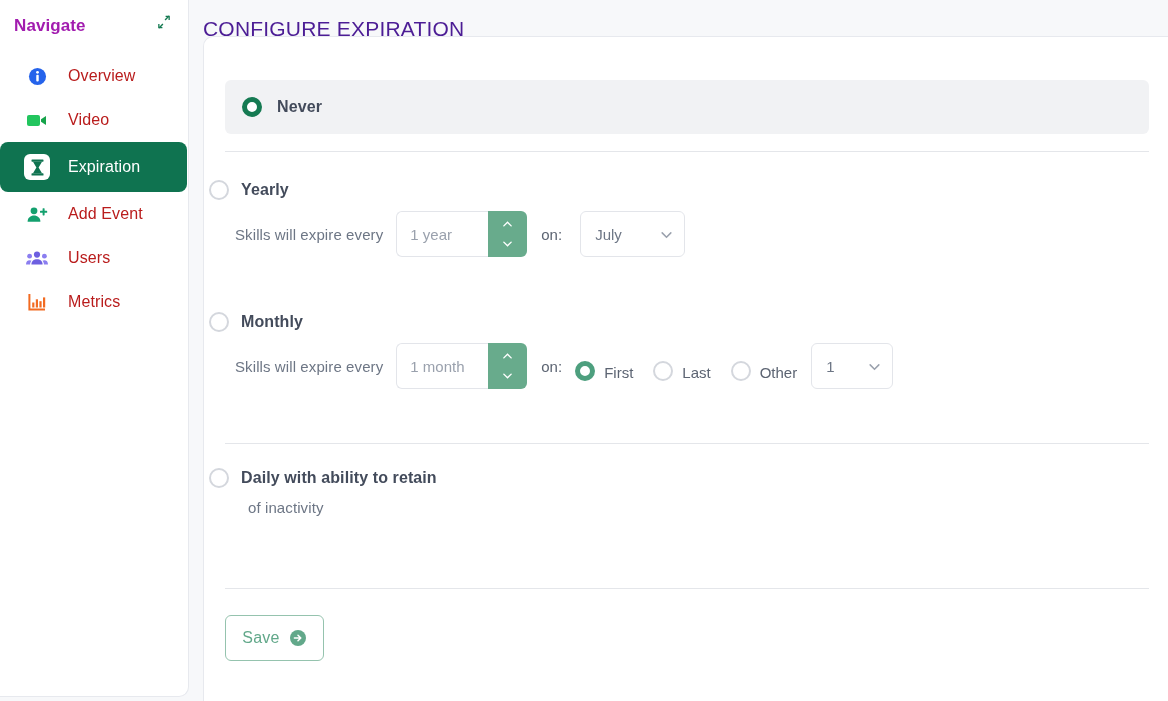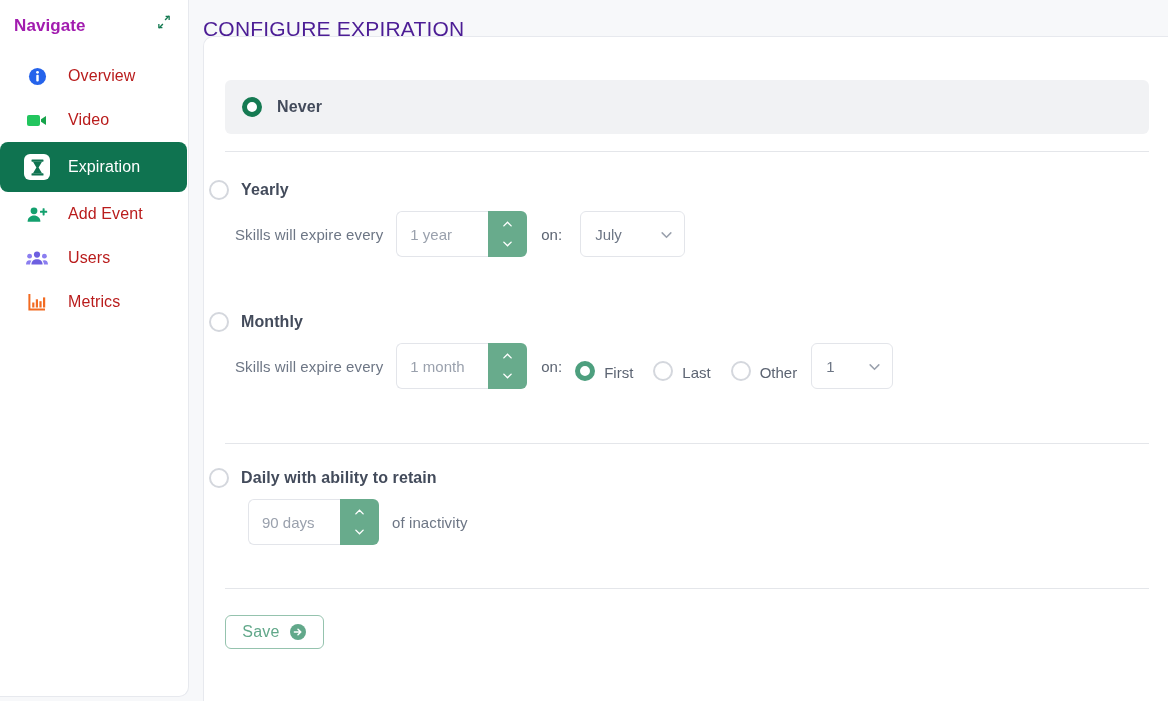--- a/index.html
+++ b/index.html
@@ -287,21 +287,21 @@
     margin-left: 9px;
     margin-right: 16px;
   }
 
   
   .save-btn {
     position: absolute;
     left: 21px;
     top: 578px;
     width: 99px;
-    height: 34px;
+    height: 46px;
     border: 1px solid #95c3ae;
     border-radius: 6px;
     background: #ffffff;
     display: flex;
     align-items: center;
     justify-content: center;
     cursor: pointer;
     box-sizing: border-box;
   }
   .save-btn .txt {
@@ -497,31 +497,20 @@
     </div>
 
     <div class="divider" style="top:406px;"></div>
 
     <div class="opt-block" style="top:431px;">
       <div class="opt-head">
         <span class="radio off"></span>
         <span class="opt-title">Daily with ability to retain</span>
       </div>
       <div class="opt-body">
-        <span class="stepper">
-          <input type="text" placeholder="90 days" style="">
-          <span class="spin">
-            <svg class="chev" viewBox="0 0 12 12" aria-hidden="true">
-              <path d="M2 7.5 L6 3.5 L10 7.5" stroke="#ffffff" stroke-width="1.5" fill="none" stroke-linecap="round"></path>
-            </svg>
-            <svg class="chev" viewBox="0 0 12 12" aria-hidden="true">
-              <path d="M2 4.5 L6 8.5 L10 4.5" stroke="#ffffff" stroke-width="1.5" fill="none" stroke-linecap="round"></path>
-            </svg>
-          </span>
-        </span>
         <span class="helper" style="margin-left:13px">of inactivity</span>
       </div>
     </div>
 
     <div class="divider" style="top:551px;"></div>
 
     <div class="save-btn">
       <span class="txt">Save</span>
       <svg class="arr" viewBox="0 0 18 18" aria-hidden="true">
         <circle cx="9" cy="9" r="8" fill="#62a88a"></circle>

